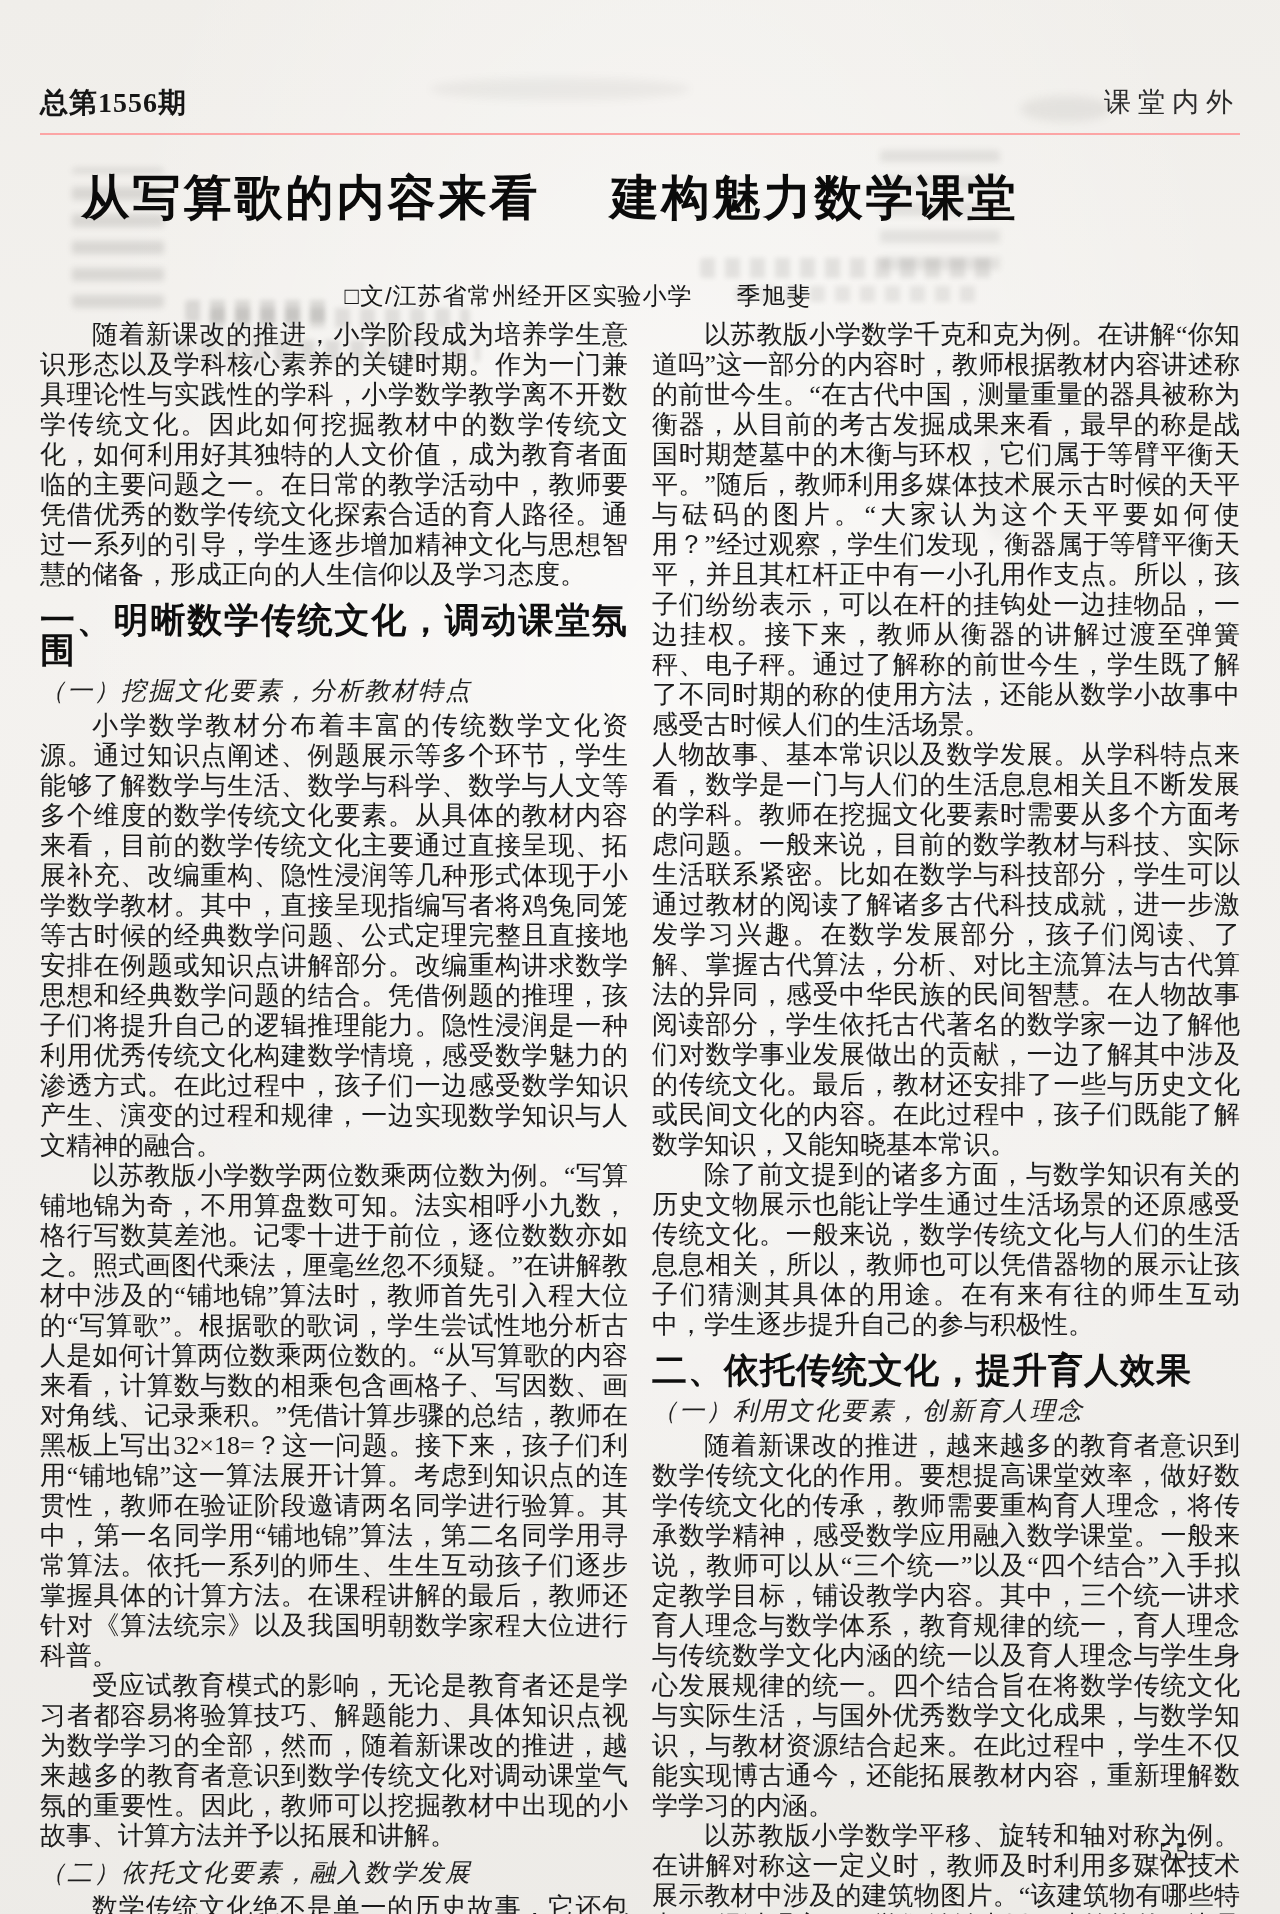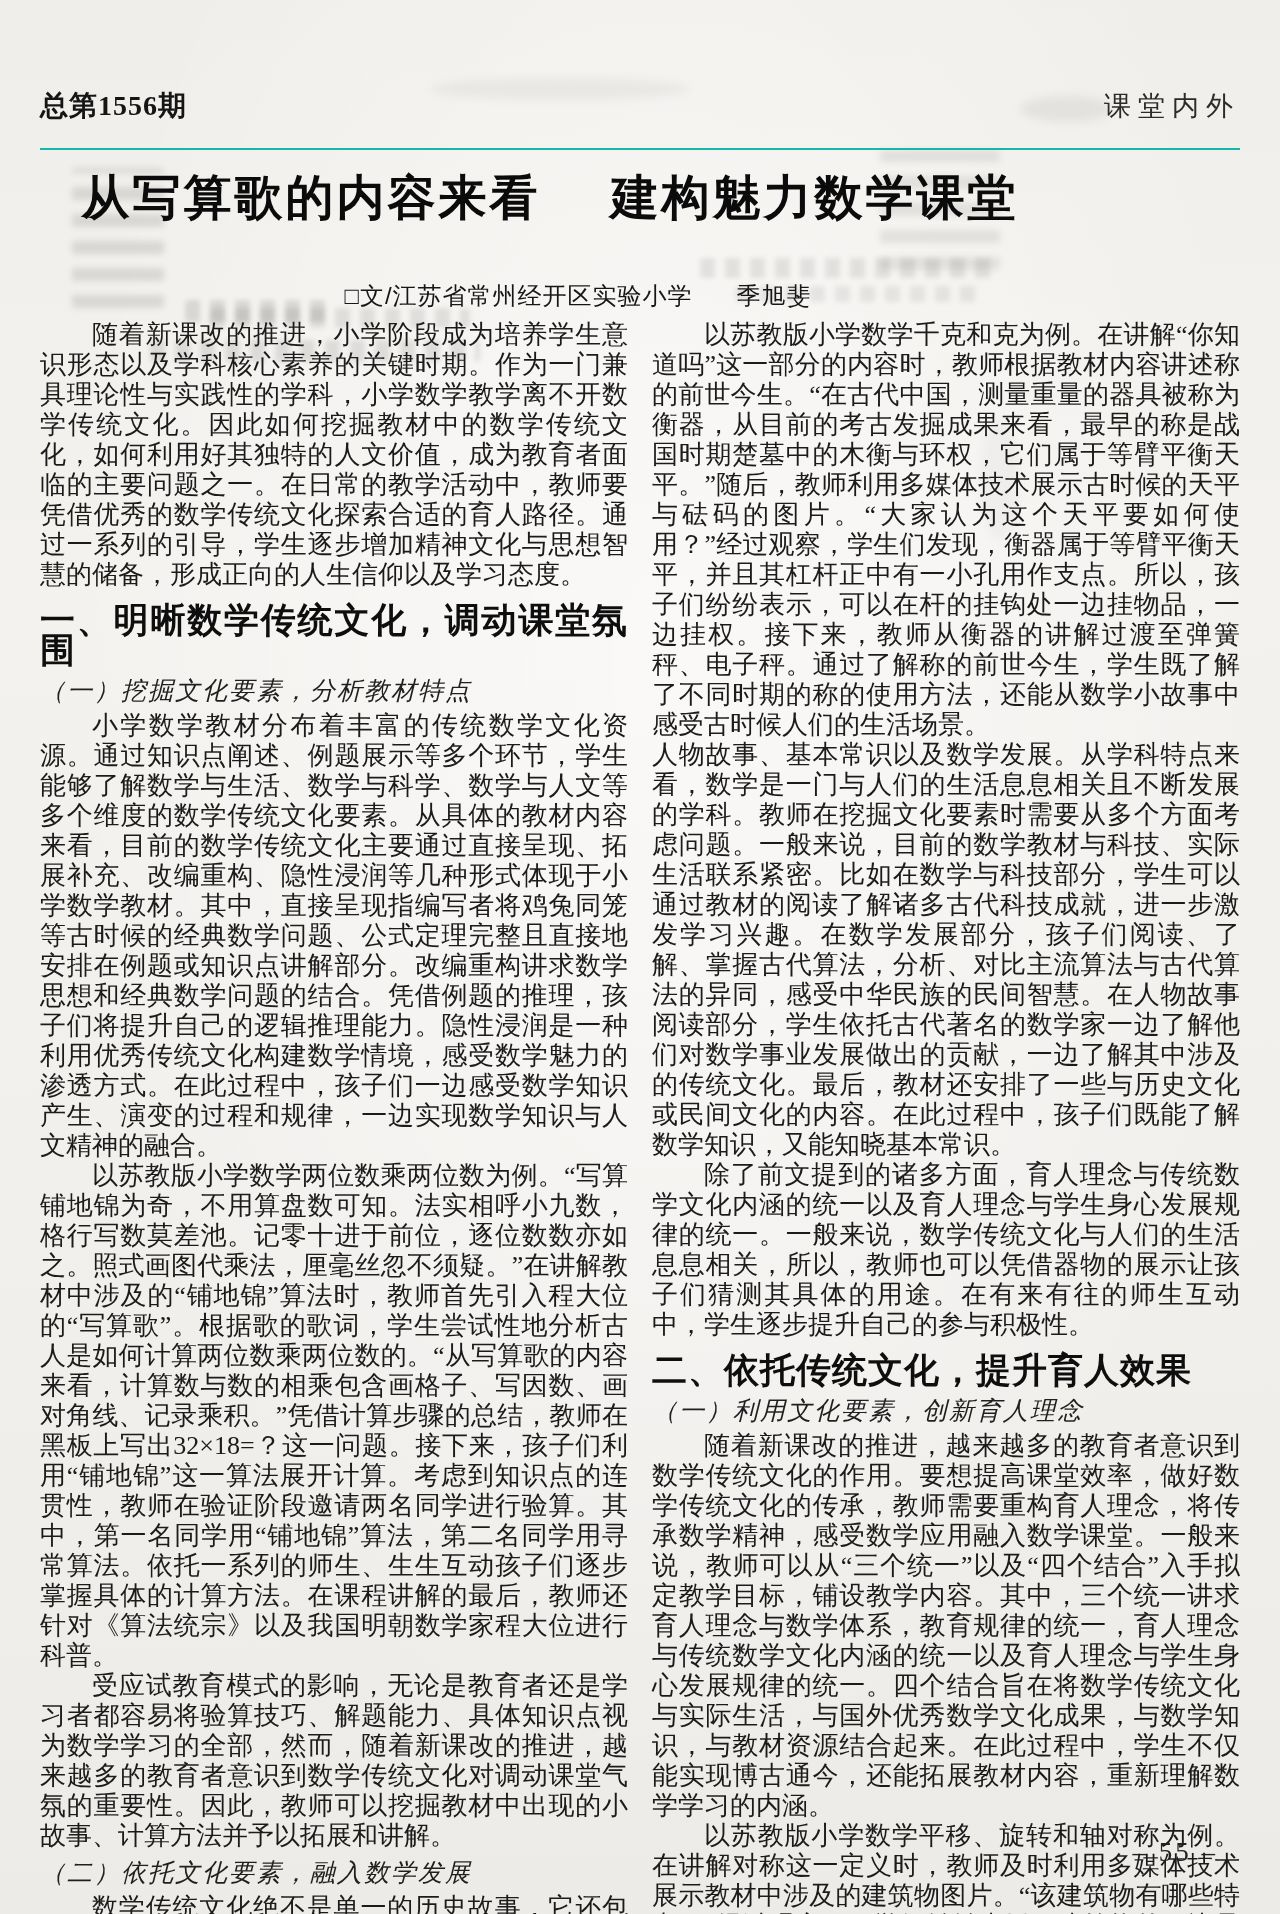--- a/index.html
+++ b/index.html
@@ -10,23 +10,23 @@
     background:
       radial-gradient(ellipse at 52% 35%, rgba(255,255,255,0.55), rgba(255,255,255,0) 65%),
       linear-gradient(178deg, #f0eeea 0%, #f4f2ef 30%, #f1efec 70%, #edebe7 100%);
     font-family: "Liberation Serif", "DejaVu Serif", serif;
     color: #1c1c1c;
   }
 
   
   .page-header {
     position: absolute; left: 40px; right: 40px; top: 84px; height: 44px;
-    border-bottom: 2px solid #14b8a6;
-    display: flex; justify-content: space-between; align-items: center;
-    padding-bottom: 20px;
+    border-bottom: 2px solid #fca5a5;
+    display: flex; justify-content: space-between; align-items: flex-start;
+    padding-bottom: 5px;
   }
   .issue-no {
     font-family: "Liberation Serif", "DejaVu Serif", serif;
     font-weight: bold; font-size: 28px; letter-spacing: 1px; color: #151515;
   }
   .section-name {
     font-family: Liberation Mono, monospace;
     font-size: 27px; letter-spacing: 7px; color: #2b2b2b;
   }
 
@@ -131,21 +131,21 @@
       <h3 class="sub-heading">（一）挖掘文化要素，分析教材特点</h3>
       <p class="para">小学数学教材分布着丰富的传统数学文化资源。通过知识点阐述、例题展示等多个环节，学生能够了解数学与生活、数学与科学、数学与人文等多个维度的数学传统文化要素。从具体的教材内容来看，目前的数学传统文化主要通过直接呈现、拓展补充、改编重构、隐性浸润等几种形式体现于小学数学教材。其中，直接呈现指编写者将鸡兔同笼等古时候的经典数学问题、公式定理完整且直接地安排在例题或知识点讲解部分。改编重构讲求数学思想和经典数学问题的结合。凭借例题的推理，孩子们将提升自己的逻辑推理能力。隐性浸润是一种利用优秀传统文化构建数学情境，感受数学魅力的渗透方式。在此过程中，孩子们一边感受数学知识产生、演变的过程和规律，一边实现数学知识与人文精神的融合。</p>
       <p class="para">以苏教版小学数学两位数乘两位数为例。“写算铺地锦为奇，不用算盘数可知。法实相呼小九数，格行写数莫差池。记零十进于前位，逐位数数亦如之。照式画图代乘法，厘毫丝忽不须疑。”在讲解教材中涉及的“铺地锦”算法时，教师首先引入程大位的“写算歌”。根据歌的歌词，学生尝试性地分析古人是如何计算两位数乘两位数的。“从写算歌的内容来看，计算数与数的相乘包含画格子、写因数、画对角线、记录乘积。”凭借计算步骤的总结，教师在黑板上写出32×18=？这一问题。接下来，孩子们利用“铺地锦”这一算法展开计算。考虑到知识点的连贯性，教师在验证阶段邀请两名同学进行验算。其中，第一名同学用“铺地锦”算法，第二名同学用寻常算法。依托一系列的师生、生生互动孩子们逐步掌握具体的计算方法。在课程讲解的最后，教师还针对《算法统宗》以及我国明朝数学家程大位进行科普。</p>
       <p class="para">受应试教育模式的影响，无论是教育者还是学习者都容易将验算技巧、解题能力、具体知识点视为数学学习的全部，然而，随着新课改的推进，越来越多的教育者意识到数学传统文化对调动课堂气氛的重要性。因此，教师可以挖掘教材中出现的小故事、计算方法并予以拓展和讲解。</p>
       <h3 class="sub-heading">（二）依托文化要素，融入数学发展</h3>
       <p class="para">数学传统文化绝不是单一的历史故事，它还包含经典书籍、</p>
     </div>
   <div class="column">
       <p class="para">以苏教版小学数学千克和克为例。在讲解“你知道吗”这一部分的内容时，教师根据教材内容讲述称的前世今生。“在古代中国，测量重量的器具被称为衡器，从目前的考古发掘成果来看，最早的称是战国时期楚墓中的木衡与环权，它们属于等臂平衡天平。”随后，教师利用多媒体技术展示古时候的天平与砝码的图片。“大家认为这个天平要如何使用？”经过观察，学生们发现，衡器属于等臂平衡天平，并且其杠杆正中有一小孔用作支点。所以，孩子们纷纷表示，可以在杆的挂钩处一边挂物品，一边挂权。接下来，教师从衡器的讲解过渡至弹簧秤、电子秤。通过了解称的前世今生，学生既了解了不同时期的称的使用方法，还能从数学小故事中感受古时候人们的生活场景。</p>
       <p class="para para-cont">人物故事、基本常识以及数学发展。从学科特点来看，数学是一门与人们的生活息息相关且不断发展的学科。教师在挖掘文化要素时需要从多个方面考虑问题。一般来说，目前的数学教材与科技、实际生活联系紧密。比如在数学与科技部分，学生可以通过教材的阅读了解诸多古代科技成就，进一步激发学习兴趣。在数学发展部分，孩子们阅读、了解、掌握古代算法，分析、对比主流算法与古代算法的异同，感受中华民族的民间智慧。在人物故事阅读部分，学生依托古代著名的数学家一边了解他们对数学事业发展做出的贡献，一边了解其中涉及的传统文化。最后，教材还安排了一些与历史文化或民间文化的内容。在此过程中，孩子们既能了解数学知识，又能知晓基本常识。</p>
-      <p class="para">除了前文提到的诸多方面，育人理念与传统数学文化内涵的统一以及育人理念与学生身心发展规律的统一。一般来说，数学传统文化与人们的生活息息相关，所以，教师也可以凭借器物的展示让孩子们猜测其具体的用途。在有来有往的师生互动中，学生逐步提升自己的参与积极性。</p>
+      <p class="para">除了前文提到的诸多方面，与数学知识有关的历史文物展示也能让学生通过生活场景的还原感受传统文化。一般来说，数学传统文化与人们的生活息息相关，所以，教师也可以凭借器物的展示让孩子们猜测其具体的用途。在有来有往的师生互动中，学生逐步提升自己的参与积极性。</p>
       <h2 class="sec-heading">二、依托传统文化，提升育人效果</h2>
       <h3 class="sub-heading">（一）利用文化要素，创新育人理念</h3>
       <p class="para">随着新课改的推进，越来越多的教育者意识到数学传统文化的作用。要想提高课堂效率，做好数学传统文化的传承，教师需要重构育人理念，将传承数学精神，感受数学应用融入数学课堂。一般来说，教师可以从“三个统一”以及“四个结合”入手拟定教学目标，铺设教学内容。其中，三个统一讲求育人理念与数学体系，教育规律的统一，育人理念与传统数学文化内涵的统一以及育人理念与学生身心发展规律的统一。四个结合旨在将数学传统文化与实际生活，与国外优秀数学文化成果，与数学知识，与教材资源结合起来。在此过程中，学生不仅能实现博古通今，还能拓展教材内容，重新理解数学学习的内涵。</p>
       <p class="para">以苏教版小学数学平移、旋转和轴对称为例。在讲解对称这一定义时，教师及时利用多媒体技术展示教材中涉及的建筑物图片。“该建筑物有哪些特点？”经过观察，同学们纷纷表示，建筑物的两边是相同的。基于这一回答，教师继续引导：有哪些地</p>
     </div>
 </div>
 
 <div class="page-number">– 55 –</div>
 
 </body></html>

